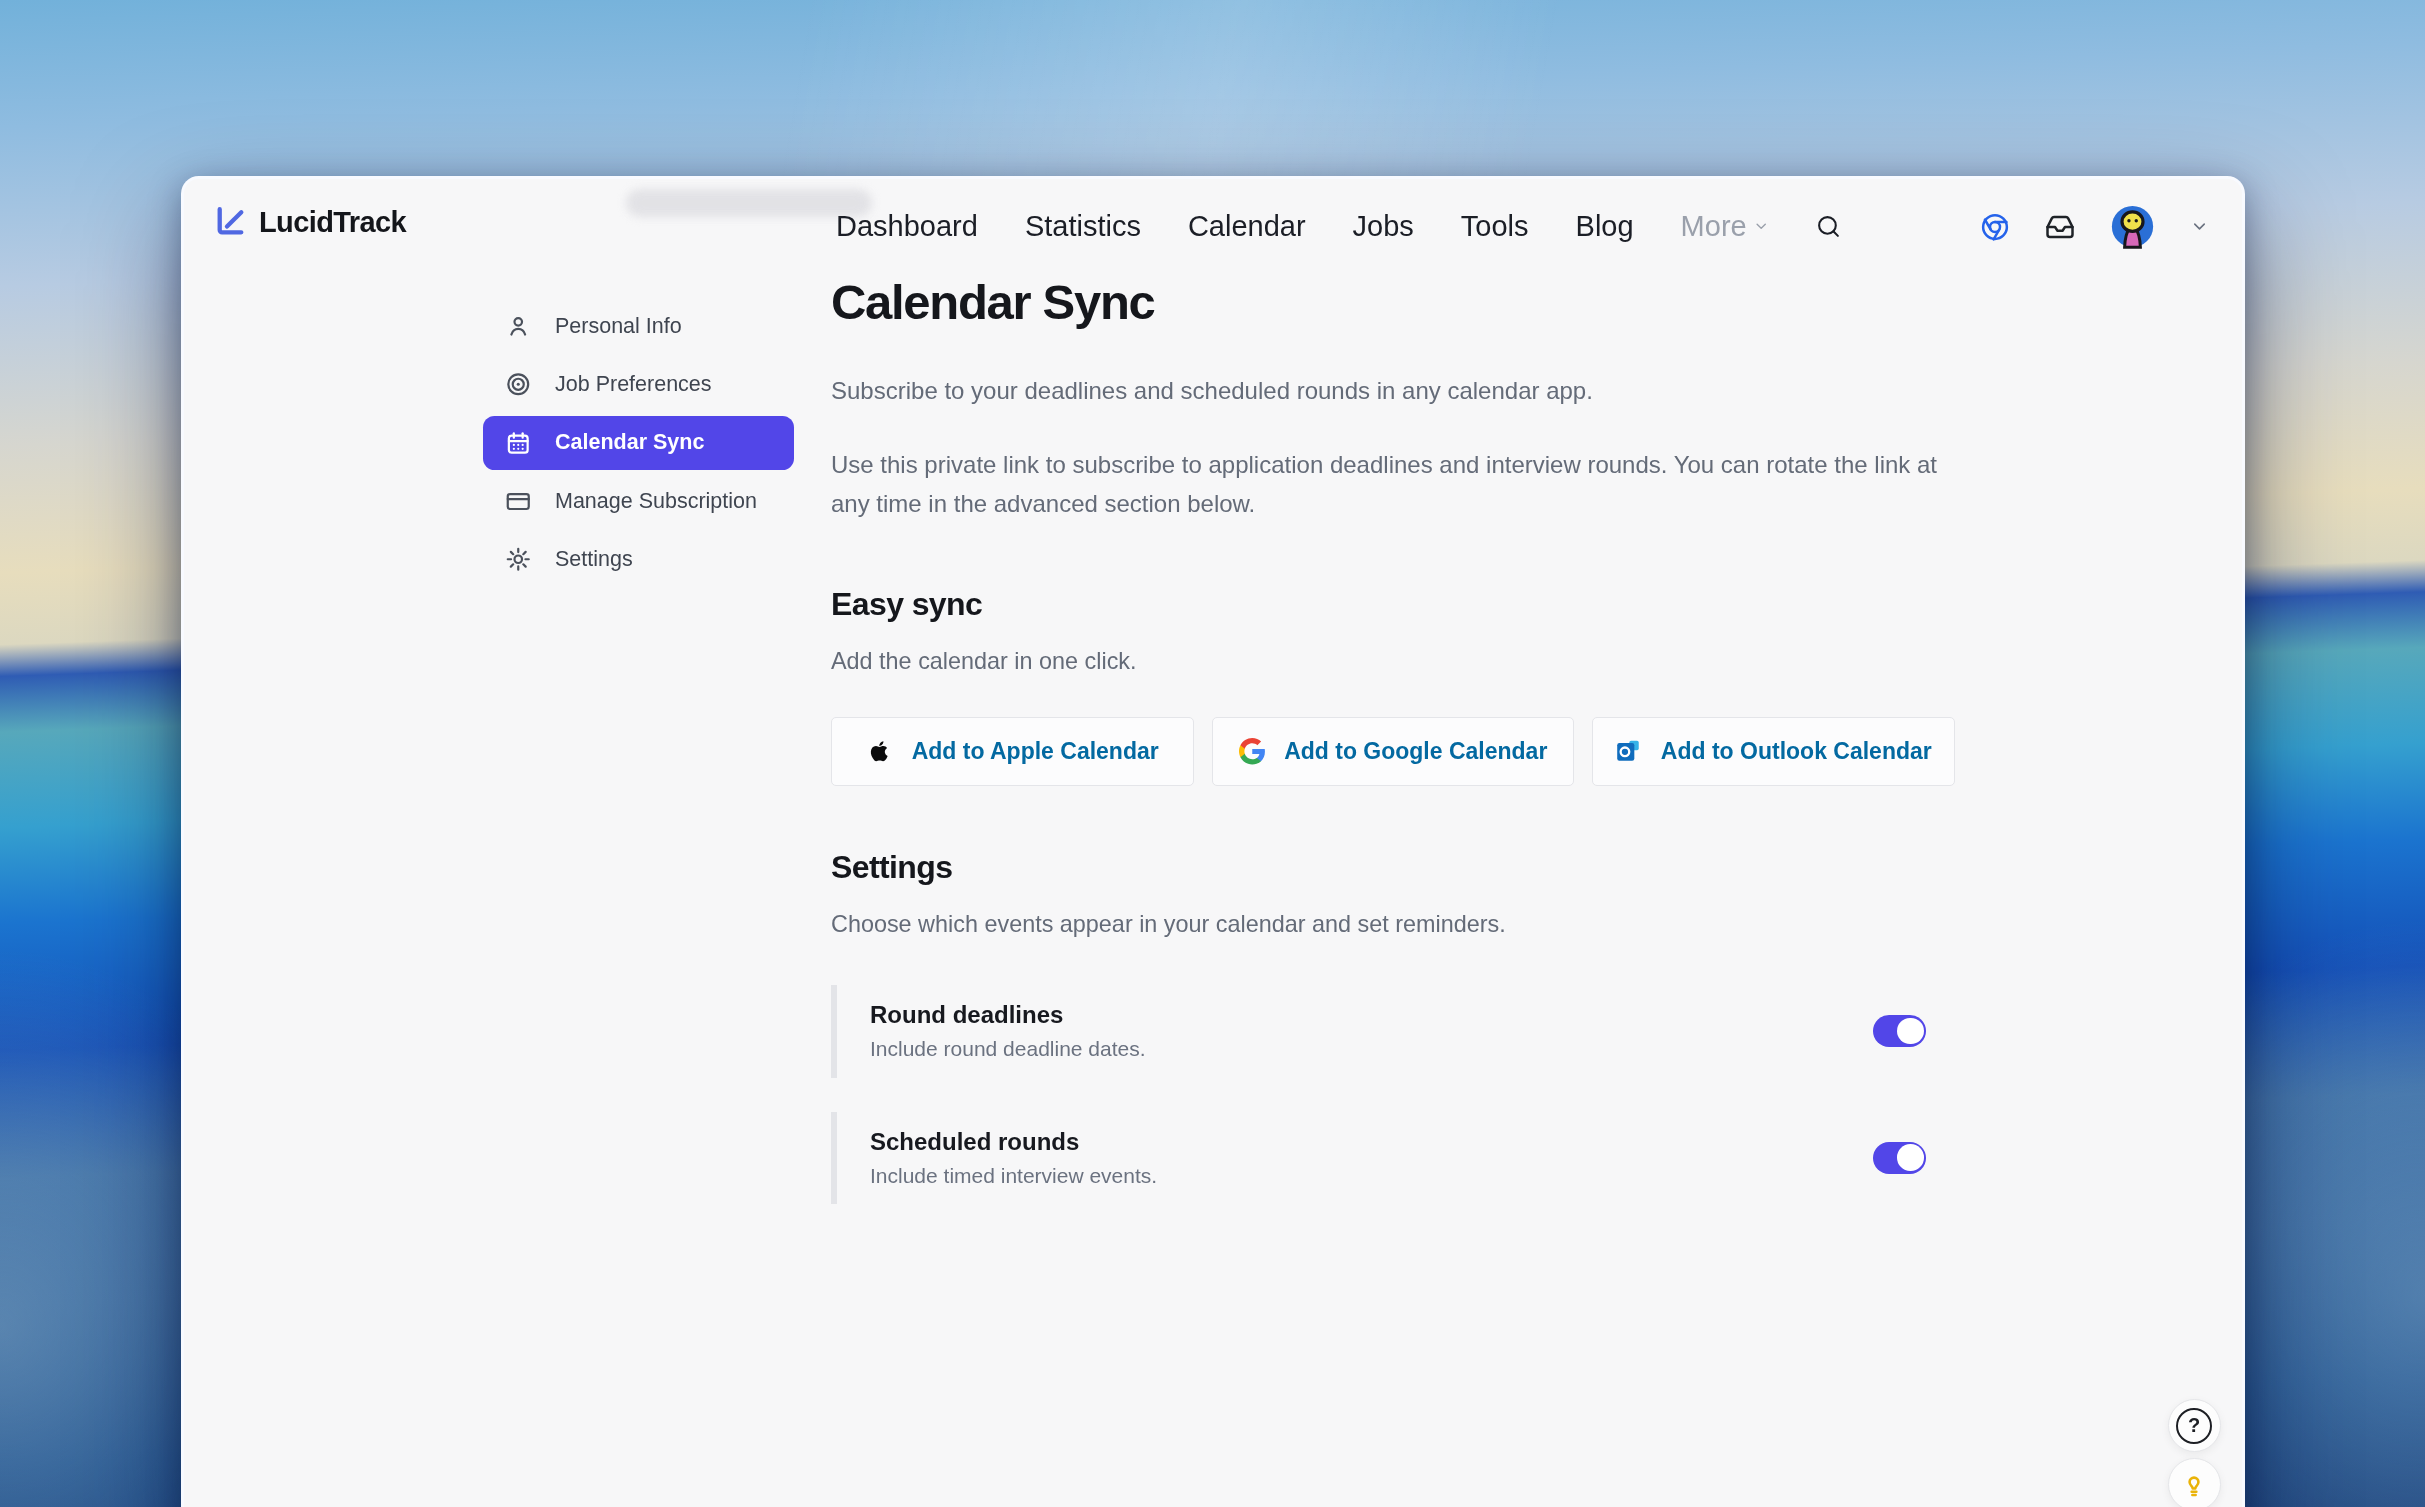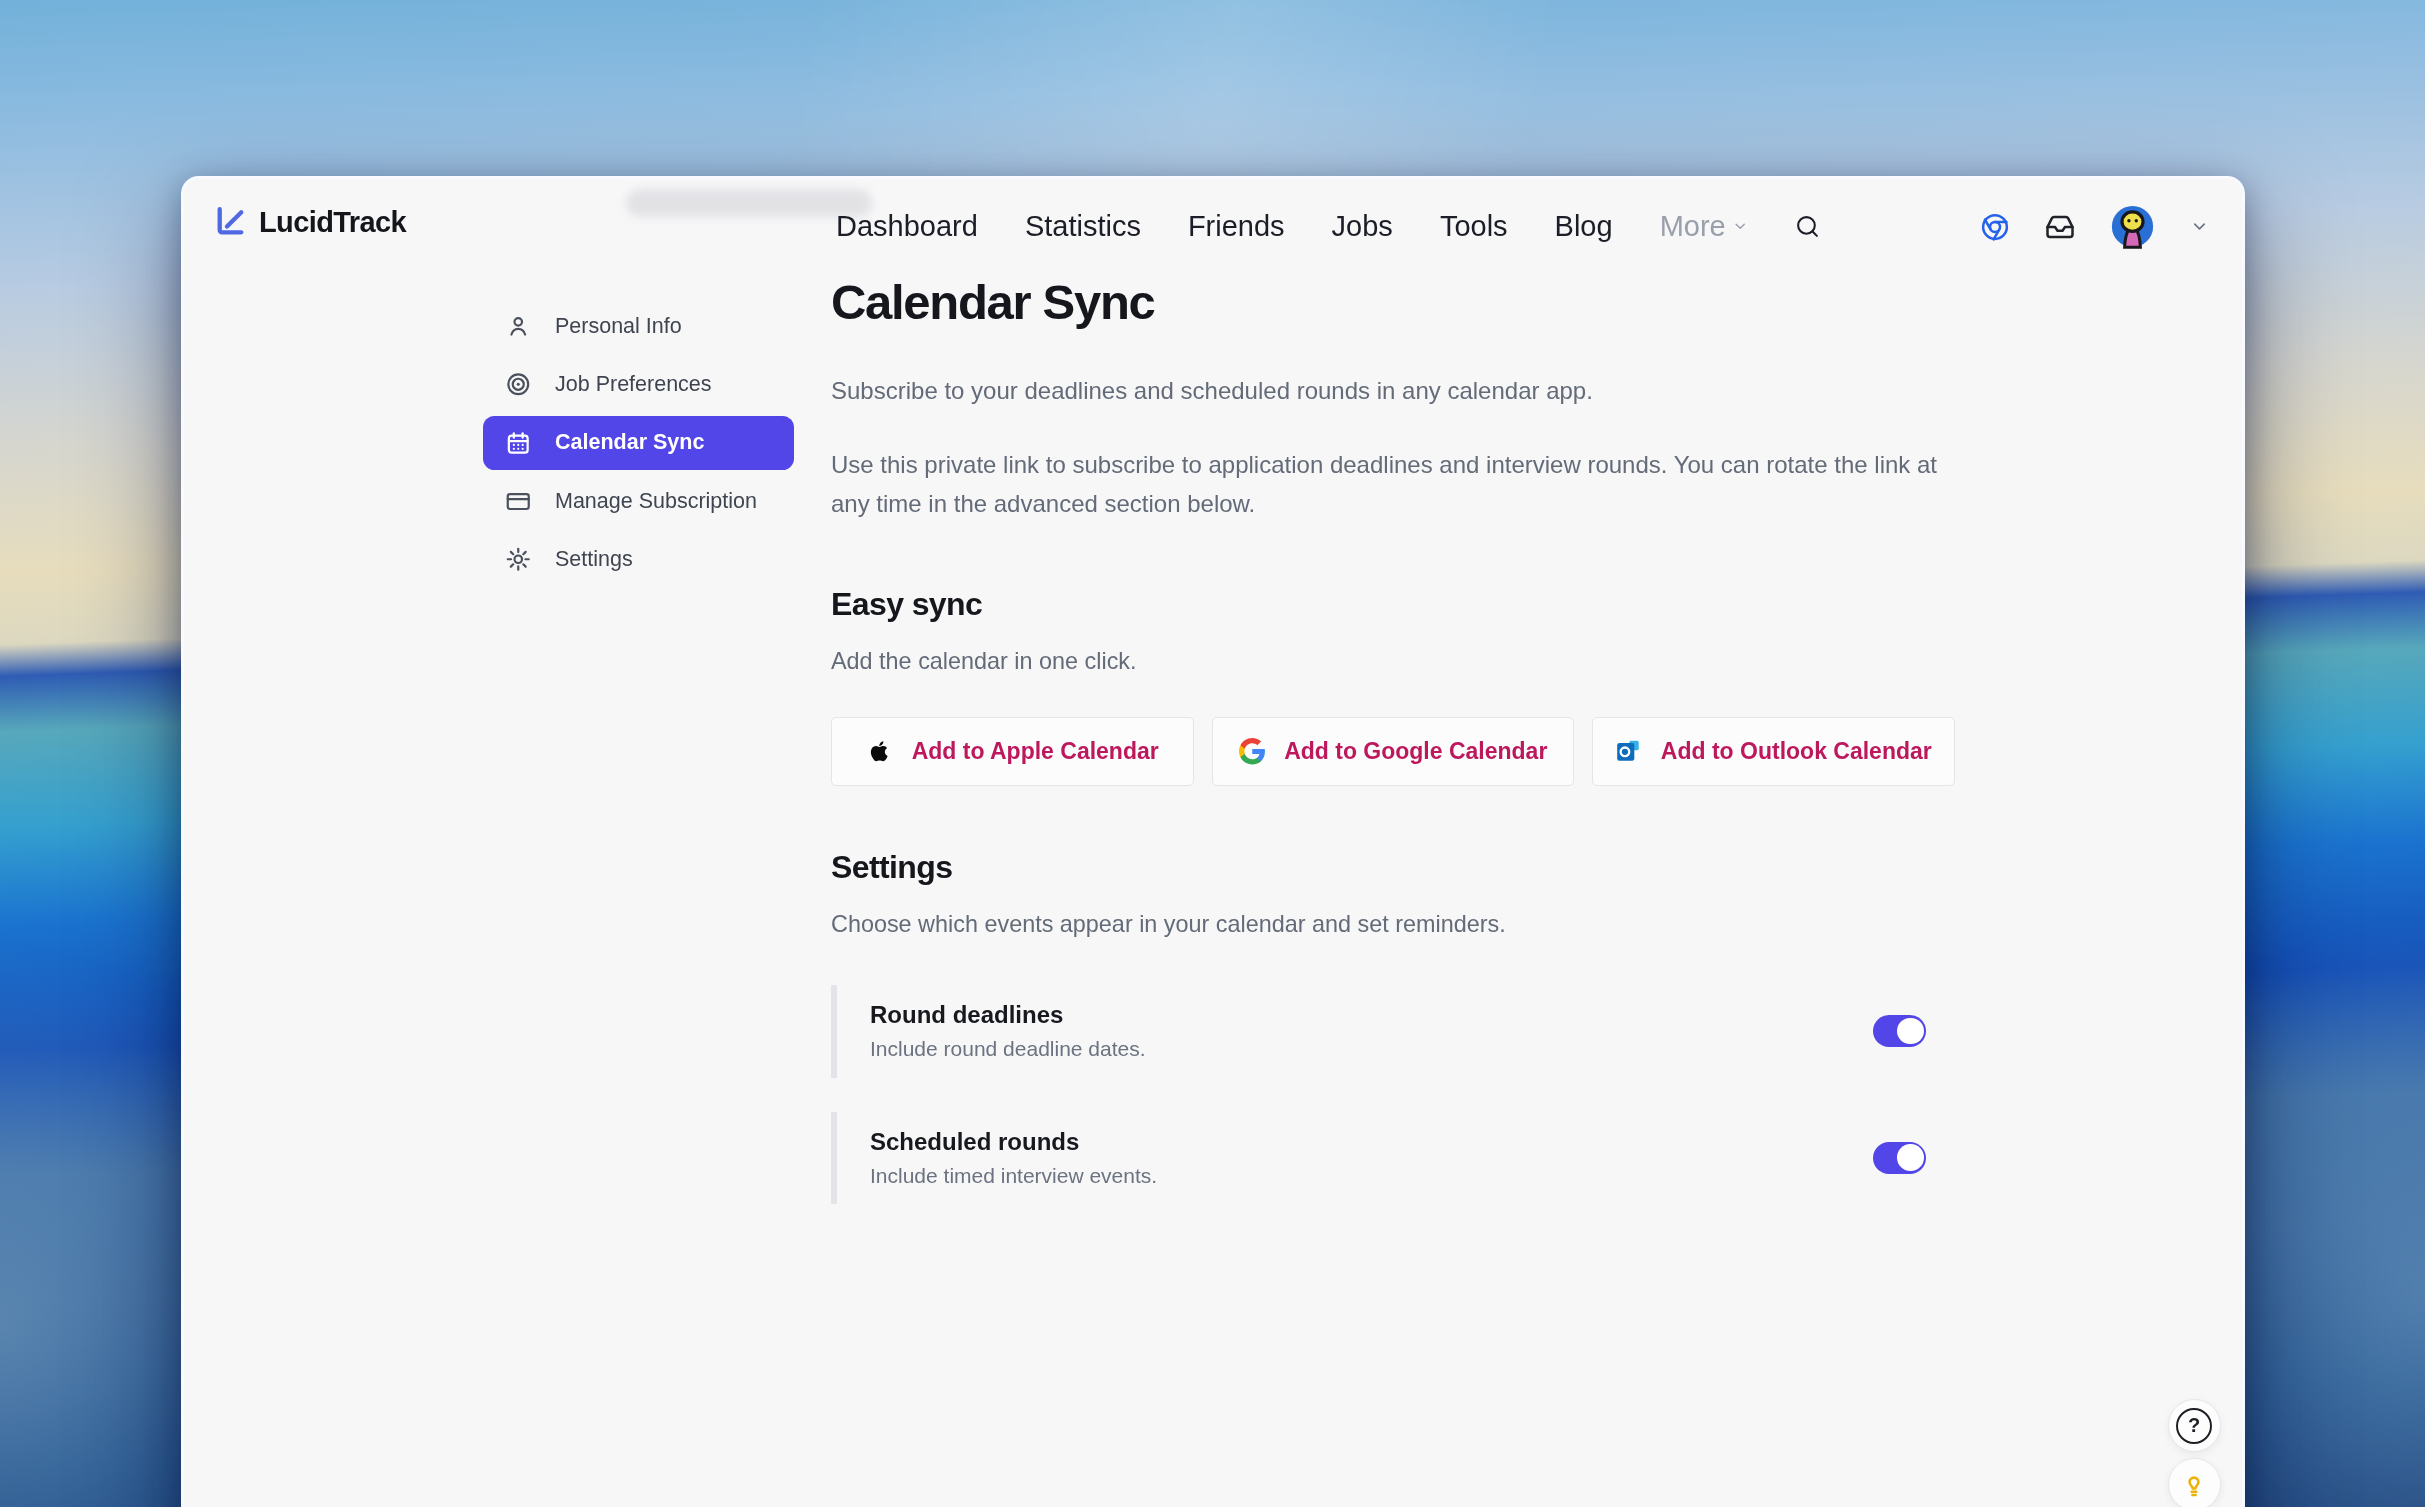--- a/index.html
+++ b/index.html
@@ -42,21 +42,21 @@
   
   .main{position:absolute;left:647px;top:0;width:1124px;}
   .page-title{margin-top:95px;font-size:49px;font-weight:700;color:#15171c;letter-spacing:-1.3px;}
   .lead{margin-top:42px;font-size:24px;color:#646b78;line-height:1.55;}
   .para{margin-top:37px;font-size:24px;color:#646b78;line-height:1.6;max-width:1112px;}
   .h2{margin-top:63px;font-size:32px;font-weight:700;color:#15171c;letter-spacing:-0.6px;}
   .sub{margin-top:25px;font-size:23.4px;color:#646b78;}
   .btn-row{margin-top:42px;display:flex;gap:17.7px;}
   .cal-btn{flex:1;height:67px;background:#fcfcfd;border:1.3px solid #e4e5e9;border-radius:5px;
     display:flex;align-items:center;justify-content:center;gap:19px;cursor:pointer;
-    font-size:23px;font-weight:700;color:#be185d;}
+    font-size:23px;font-weight:700;color:#0369a1;}
   .rows{margin-top:47px;}
   .setting-row{position:relative;border-left:6.3px solid #e3e4e8;padding:8.8px 0 8.8px 33px;
     margin-bottom:34px;min-height:75px;display:flex;align-items:center;justify-content:space-between;}
   .row-title{font-size:24px;font-weight:700;color:#17191f;}
   .row-desc{margin-top:7.6px;font-size:21px;color:#6b7280;}
   .toggle{width:53px;height:32px;border-radius:16px;background:#d6d8de;position:relative;
     margin-right:29px;flex-shrink:0;cursor:pointer;}
   .toggle.on{background:var(--accent,#5246e8);}
   .knob{position:absolute;top:2.5px;right:2.5px;width:26.5px;height:26.5px;border-radius:50%;background:#ffffff;}
   
@@ -82,21 +82,21 @@
           <path d="M5 4v13.5A1.5 1.5 0 0 0 6.5 19H19" fill="none" stroke="#5068e2" stroke-width="2.8" stroke-linecap="round" stroke-linejoin="round"></path>
           <path d="M19 6l-9.3 9.3" fill="none" stroke="#5068e2" stroke-width="2.8" stroke-linecap="round"></path>
         </svg>
       </span>
       <span class="logo-text">LucidTrack</span>
     </div>
 
     <div class="nav">
       <span class="nav-item">Dashboard</span>
       <span class="nav-item">Statistics</span>
-      <span class="nav-item">Friends</span>
+      <span class="nav-item">Calendar</span>
       <span class="nav-item">Jobs</span>
       <span class="nav-item">Tools</span>
       <span class="nav-item">Blog</span>
       <span class="nav-item nav-more">
         <span>More</span>
         <svg class="ic" width="16.4" height="16.4" viewBox="0 0 24 24">
             <polyline points="6 9 12 15 18 9"></polyline>
           </svg>
       </span>
       <span style="color:#1b1e26;display:flex;">

